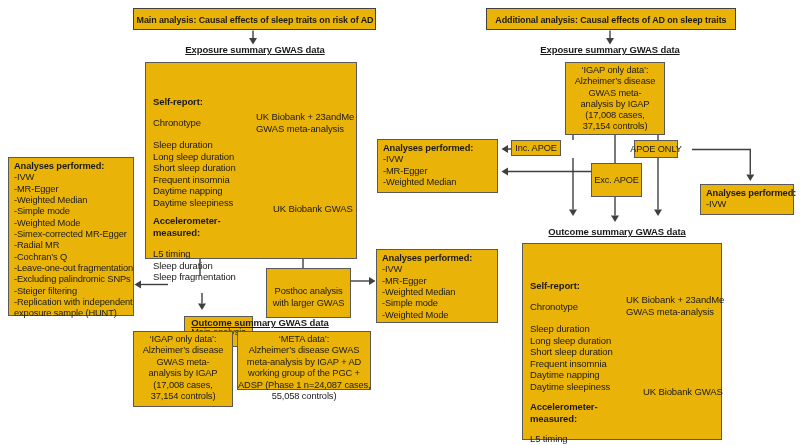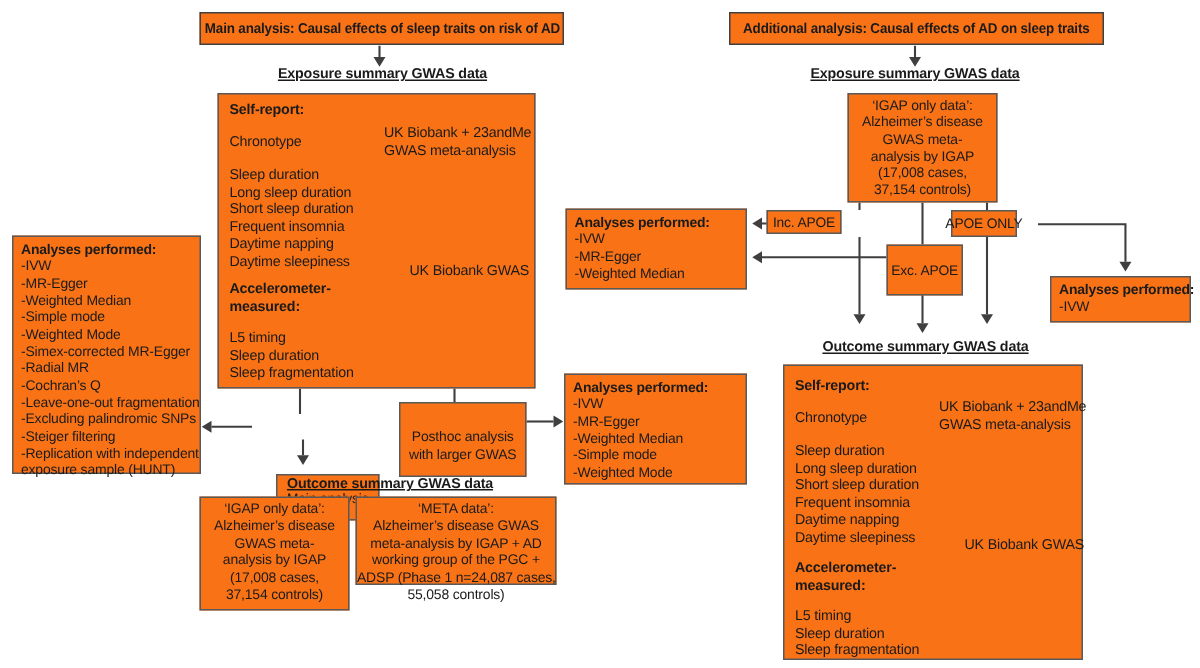--- a/index.html
+++ b/index.html
@@ -1,33 +1,33 @@
 <!DOCTYPE html>
 <html><head>
 <meta charset="utf-8">
 <style>
   html,body{margin:0;padding:0;background:#fff;}
   #canvas{position:relative;width:800px;height:445px;background:#ffffff;
     font-family:"Liberation Sans",sans-serif;color:#1a1a1a;overflow:hidden;}
-  .box{position:absolute;background:#f97316;border:1.5px solid #595959;box-sizing:border-box;}
+  .box{position:absolute;background:#eab308;border:1.5px solid #595959;box-sizing:border-box;}
   .title-box{border:1.8px solid #404040;display:flex;align-items:center;justify-content:center;
     font-weight:bold;font-size:9.5px;}
   .title-box span{white-space:nowrap;transform:scaleX(.94);letter-spacing:-.1px;}
   .heading{position:absolute;font-weight:bold;font-size:9.5px;text-decoration:underline;
     text-align:center;white-space:nowrap;letter-spacing:-.1px;}
   .small-box{display:flex;align-items:center;justify-content:center;font-size:9.2px;
     white-space:nowrap;letter-spacing:-.1px;}
   .lines-box{text-align:center;font-size:9.3px;line-height:11.4px;padding-top:2px;
     letter-spacing:-.12px;white-space:nowrap;}
   .lines-box .b{font-weight:normal;}
   .list-box{font-size:9.3px;line-height:11.35px;padding:3px 5px;letter-spacing:-.12px;
     white-space:nowrap;}
   .list-box .hd{font-weight:bold;}
   .panel{font-size:9.5px;line-height:11.5px;letter-spacing:-.12px;}
-  .panel > div{position:absolute;white-space:nowrap;}
+  .panel > div{position:absolute;white-space:nowrap;margin-top:28px;}
   .bold{font-weight:bold;}
   svg.overlay{position:absolute;left:0;top:0;pointer-events:none;}
   svg.overlay path{fill:none;stroke:#3f3f3f;stroke-width:1.4;}
   svg.overlay path.brace{stroke:#4d4d4d;stroke-width:1.3;}
   svg.overlay polygon{fill:#3f3f3f;stroke:none;}
 </style>
 </head>
 <body>
 
 <div id="canvas">

